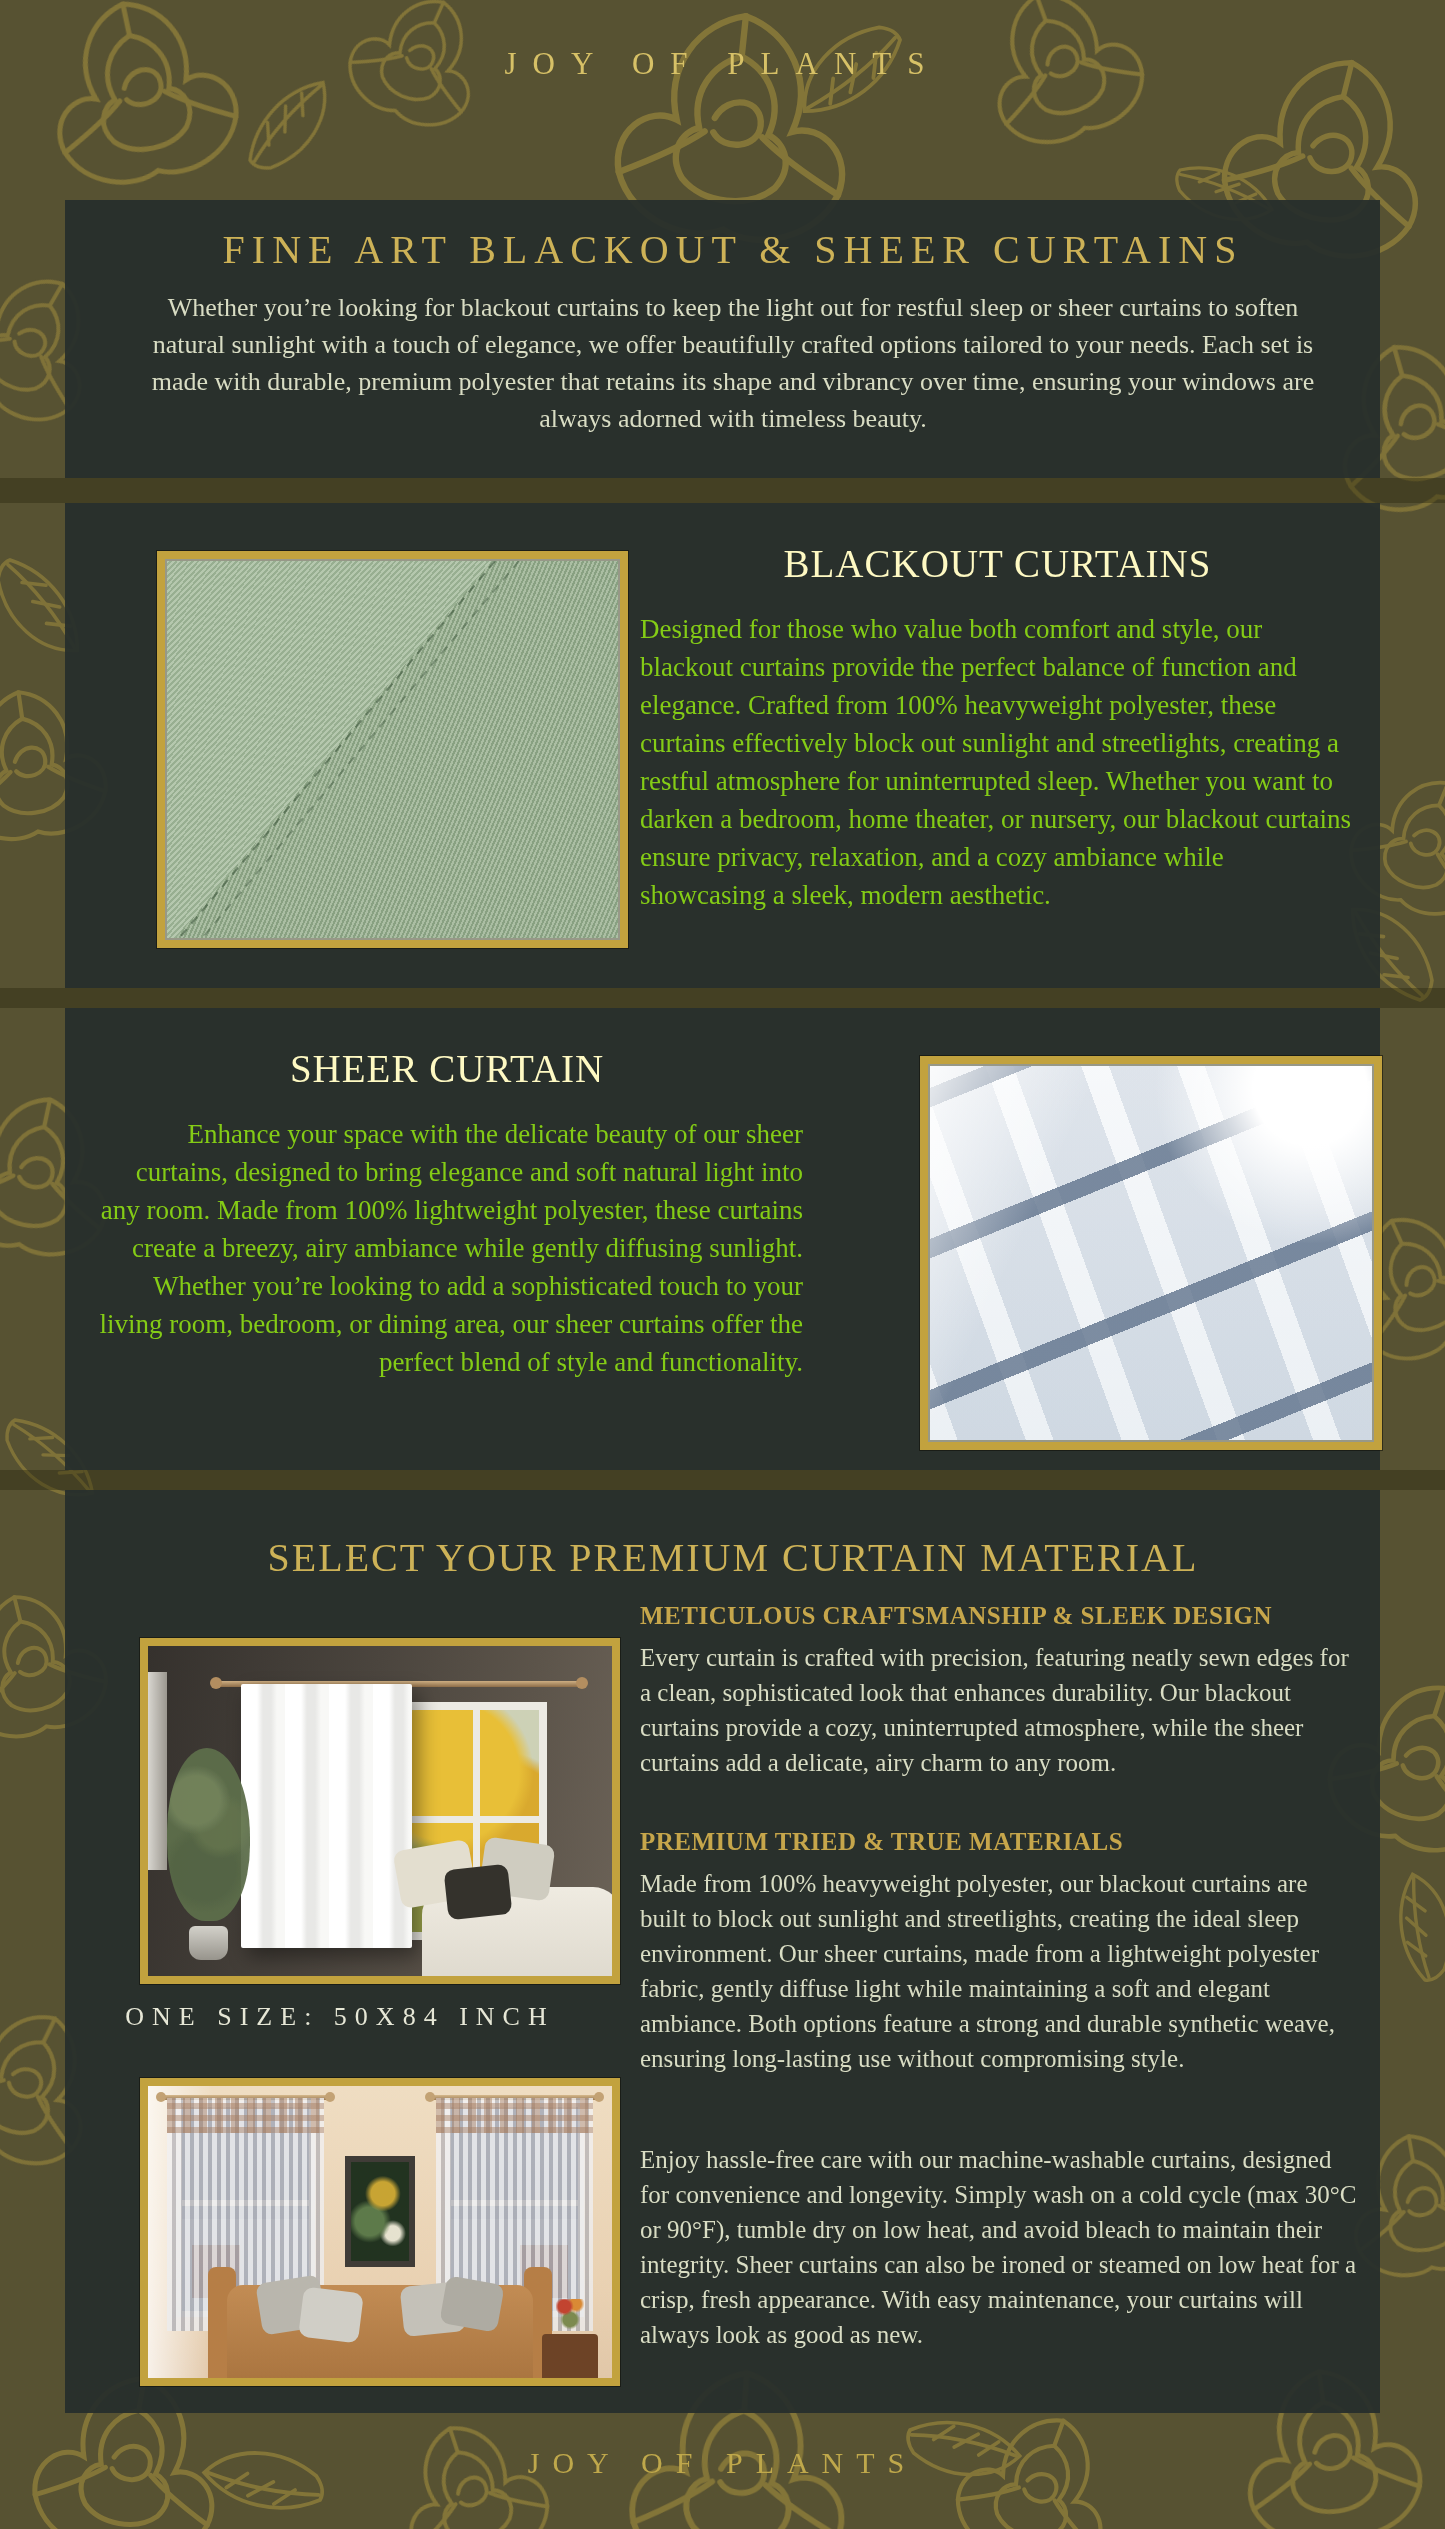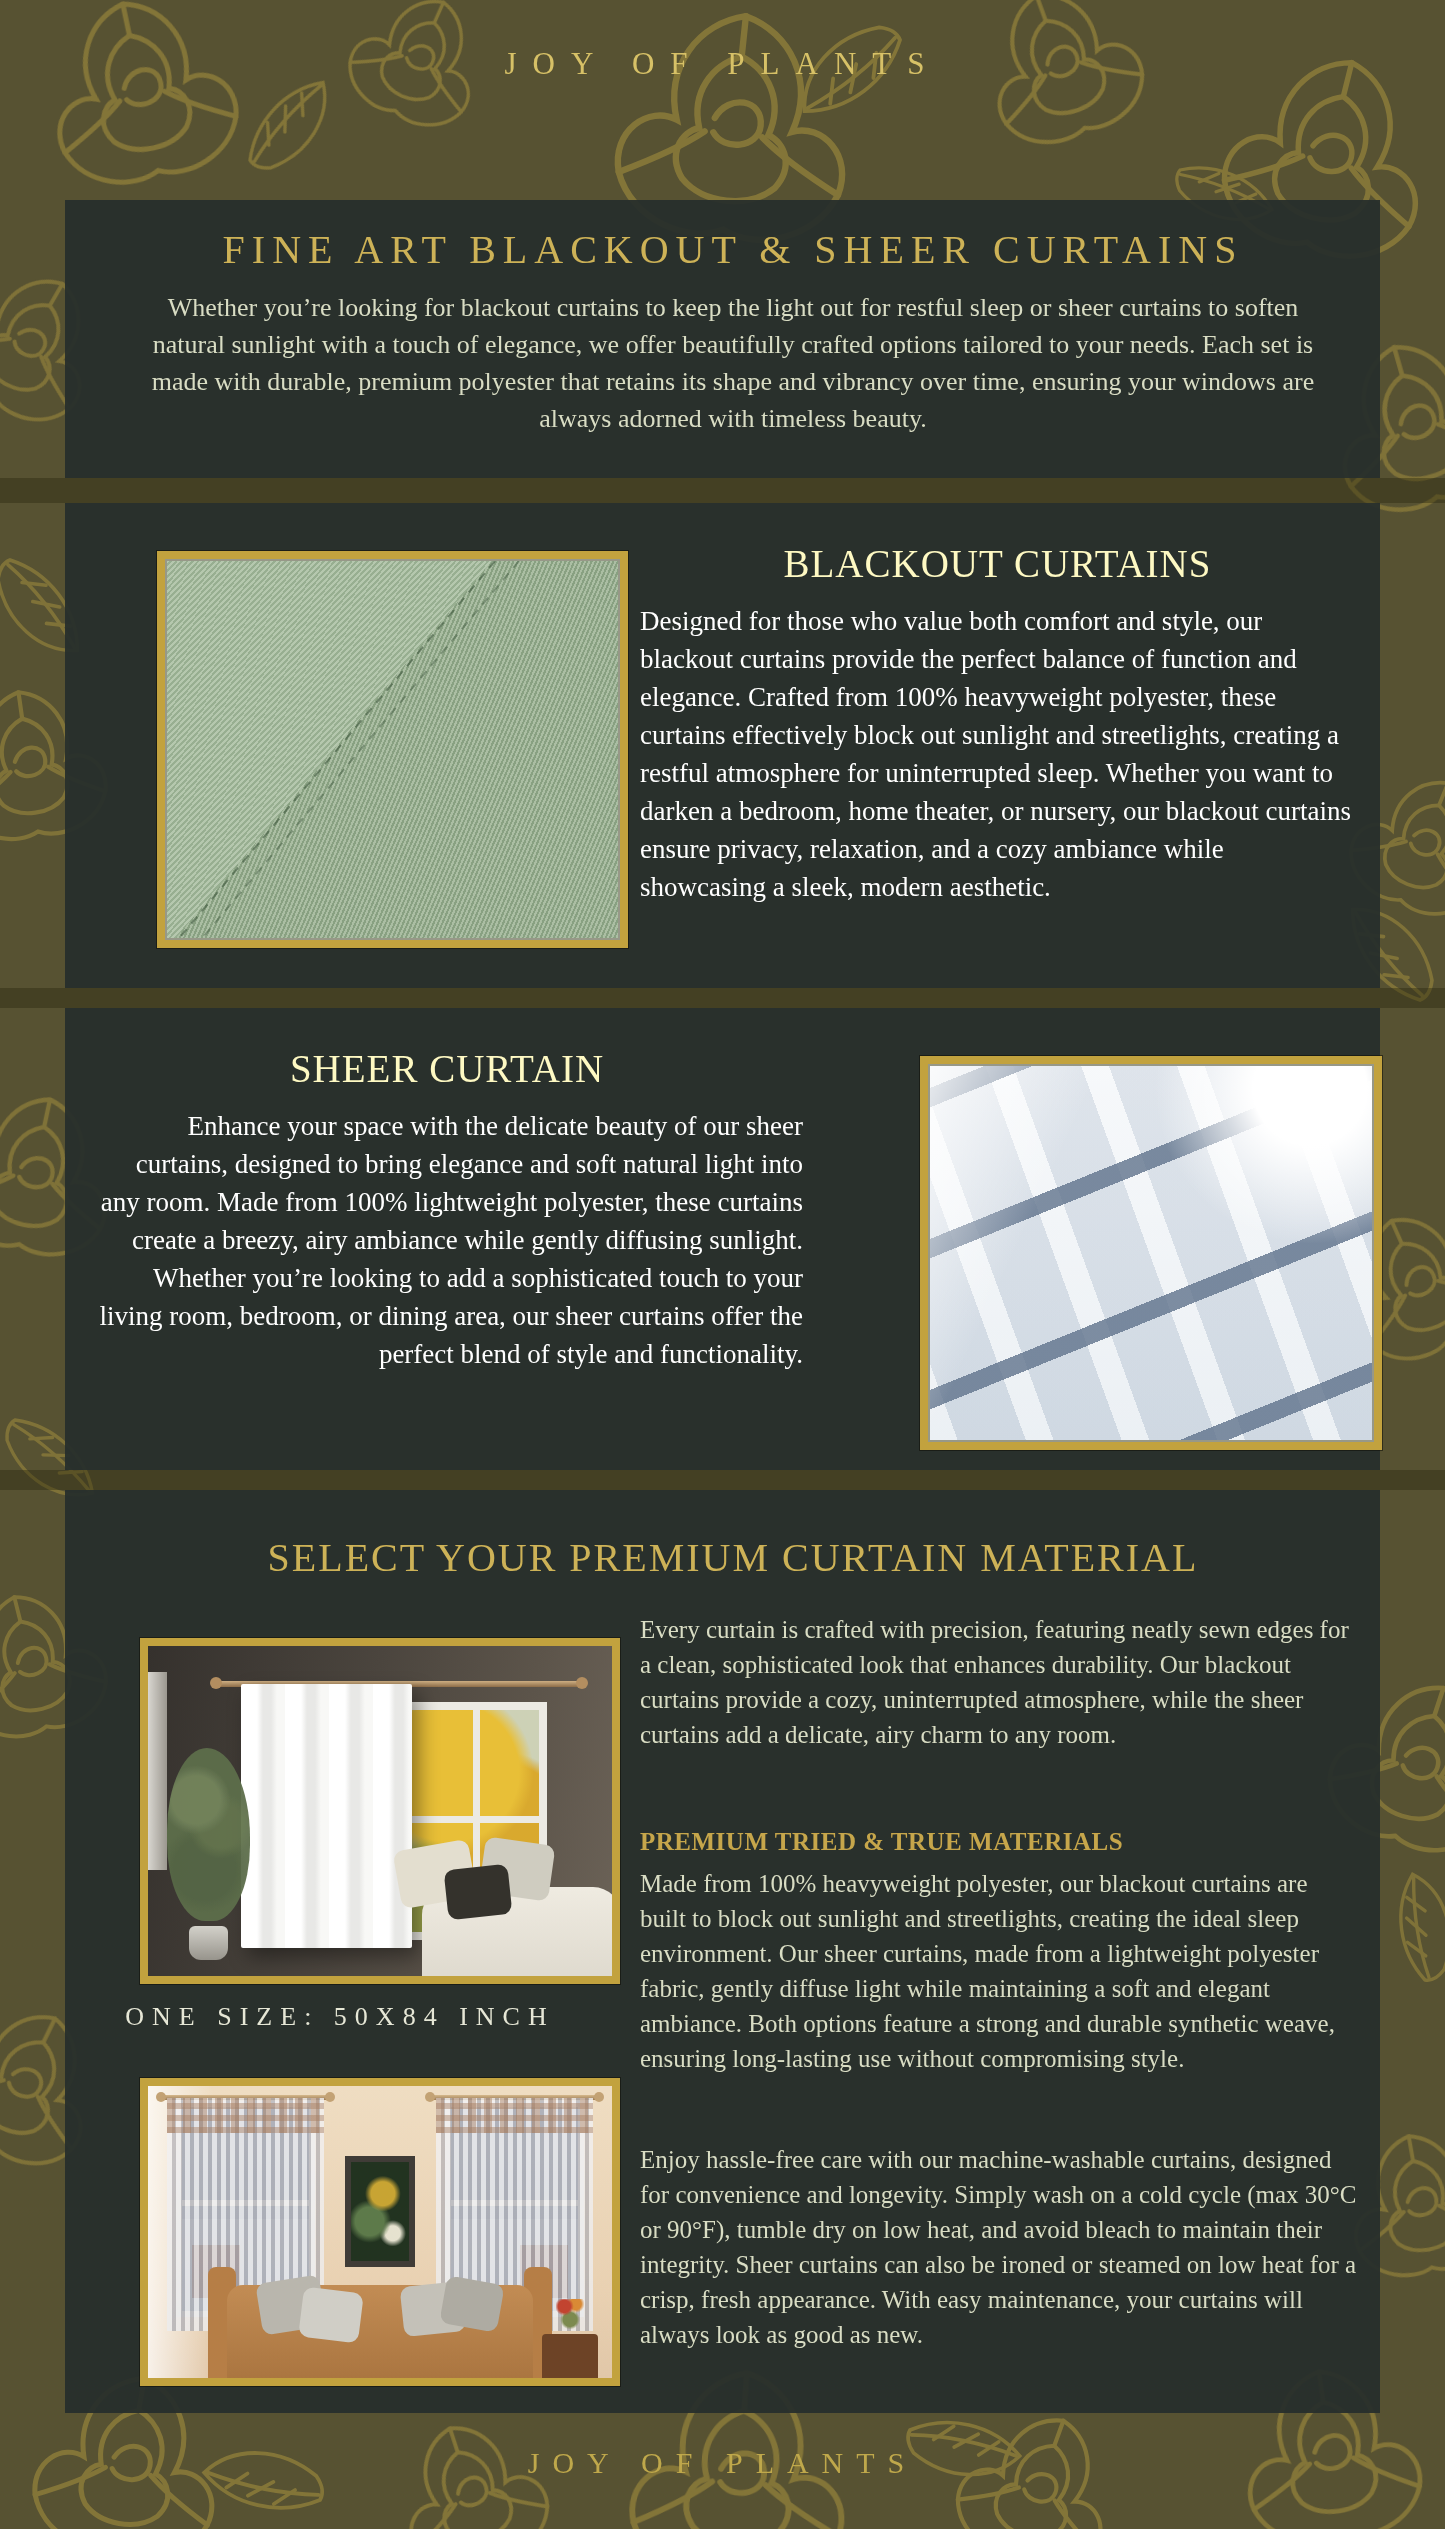--- a/index.html
+++ b/index.html
@@ -21,21 +21,21 @@
   .panel-materials{top:1490px;height:923px;}
   .gap-stripe{position:absolute;left:0;width:1445px;background:rgba(44,40,14,0.42);}
   #stripe1{top:478px;height:25px;} #stripe2{top:988px;height:20px;} #stripe3{top:1470px;height:20px;}
 
   .intro-title{margin:26px 0 0;text-align:center;font-weight:400;
     font-size:40px;letter-spacing:7px;color:#cdb257;}
   .intro-body{margin:16px auto 0;width:1205px;font-size:26px;line-height:37px;
     text-align:center;color:#d9ddc4;}
 
   .h2{margin:0;font-weight:400;font-size:39px;letter-spacing:1px;color:#fef9c3;text-align:center;}
-  .body-text{margin:16px 0 0;font-size:27px;line-height:38px;color:#ffffff;}
+  .body-text{margin:24px 0 0;font-size:27px;line-height:38px;color:#84cc16;}
 
   .blackout-col{position:absolute;left:575px;top:38px;width:715px;}
   .sheer-col{position:absolute;left:26px;top:38px;width:712px;text-align:right;}
 
   
   .frame{position:absolute;box-sizing:border-box;border:8px solid #c2a23e;
     box-shadow:0 0 0 1px rgba(15,15,8,.55);}
   .frame .inner{position:absolute;inset:0;border:2px solid rgba(243,238,214,.55);overflow:hidden;}
   .blackout-frame{left:52px;top:32px;width:471px;height:397px;}
   .sheer-frame{left:815px;top:32px;width:462px;height:394px;}
@@ -287,20 +287,21 @@
         <div class="pw r2-p1"></div>
         <div class="pw r2-p2"></div>
         <div class="pw r2-p3"></div>
         <div class="pw r2-p4"></div>
         <div class="abs r2-table"></div>
         <div class="abs r2-flowers"></div>
       </div>
     </figure>
 
     <div class="mat-block" id="mb0">
+      <h3 class="h3">METICULOUS CRAFTSMANSHIP &amp; SLEEK DESIGN</h3>
       <p class="mat-body">Every curtain is crafted with precision, featuring neatly sewn edges for a clean, sophisticated look that enhances durability. Our blackout curtains provide a cozy, uninterrupted atmosphere, while the sheer curtains add a delicate, airy charm to any room.</p>
     </div>
     <div class="mat-block" id="mb1">
       <h3 class="h3">PREMIUM TRIED &amp; TRUE MATERIALS</h3>
       <p class="mat-body">Made from 100% heavyweight polyester, our blackout curtains are built to block out sunlight and streetlights, creating the ideal sleep environment. Our sheer curtains, made from a lightweight polyester fabric, gently diffuse light while maintaining a soft and elegant ambiance. Both options feature a strong and durable synthetic weave, ensuring long-lasting use without compromising style.</p>
     </div>
     <div class="mat-block" id="mb2">
       <p class="mat-body">Enjoy hassle-free care with our machine-washable curtains, designed for convenience and longevity. Simply wash on a cold cycle (max 30°C or 90°F), tumble dry on low heat, and avoid bleach to maintain their integrity. Sheer curtains can also be ironed or steamed on low heat for a crisp, fresh appearance. With easy maintenance, your curtains will always look as good as new.</p>
     </div>
   </section>

